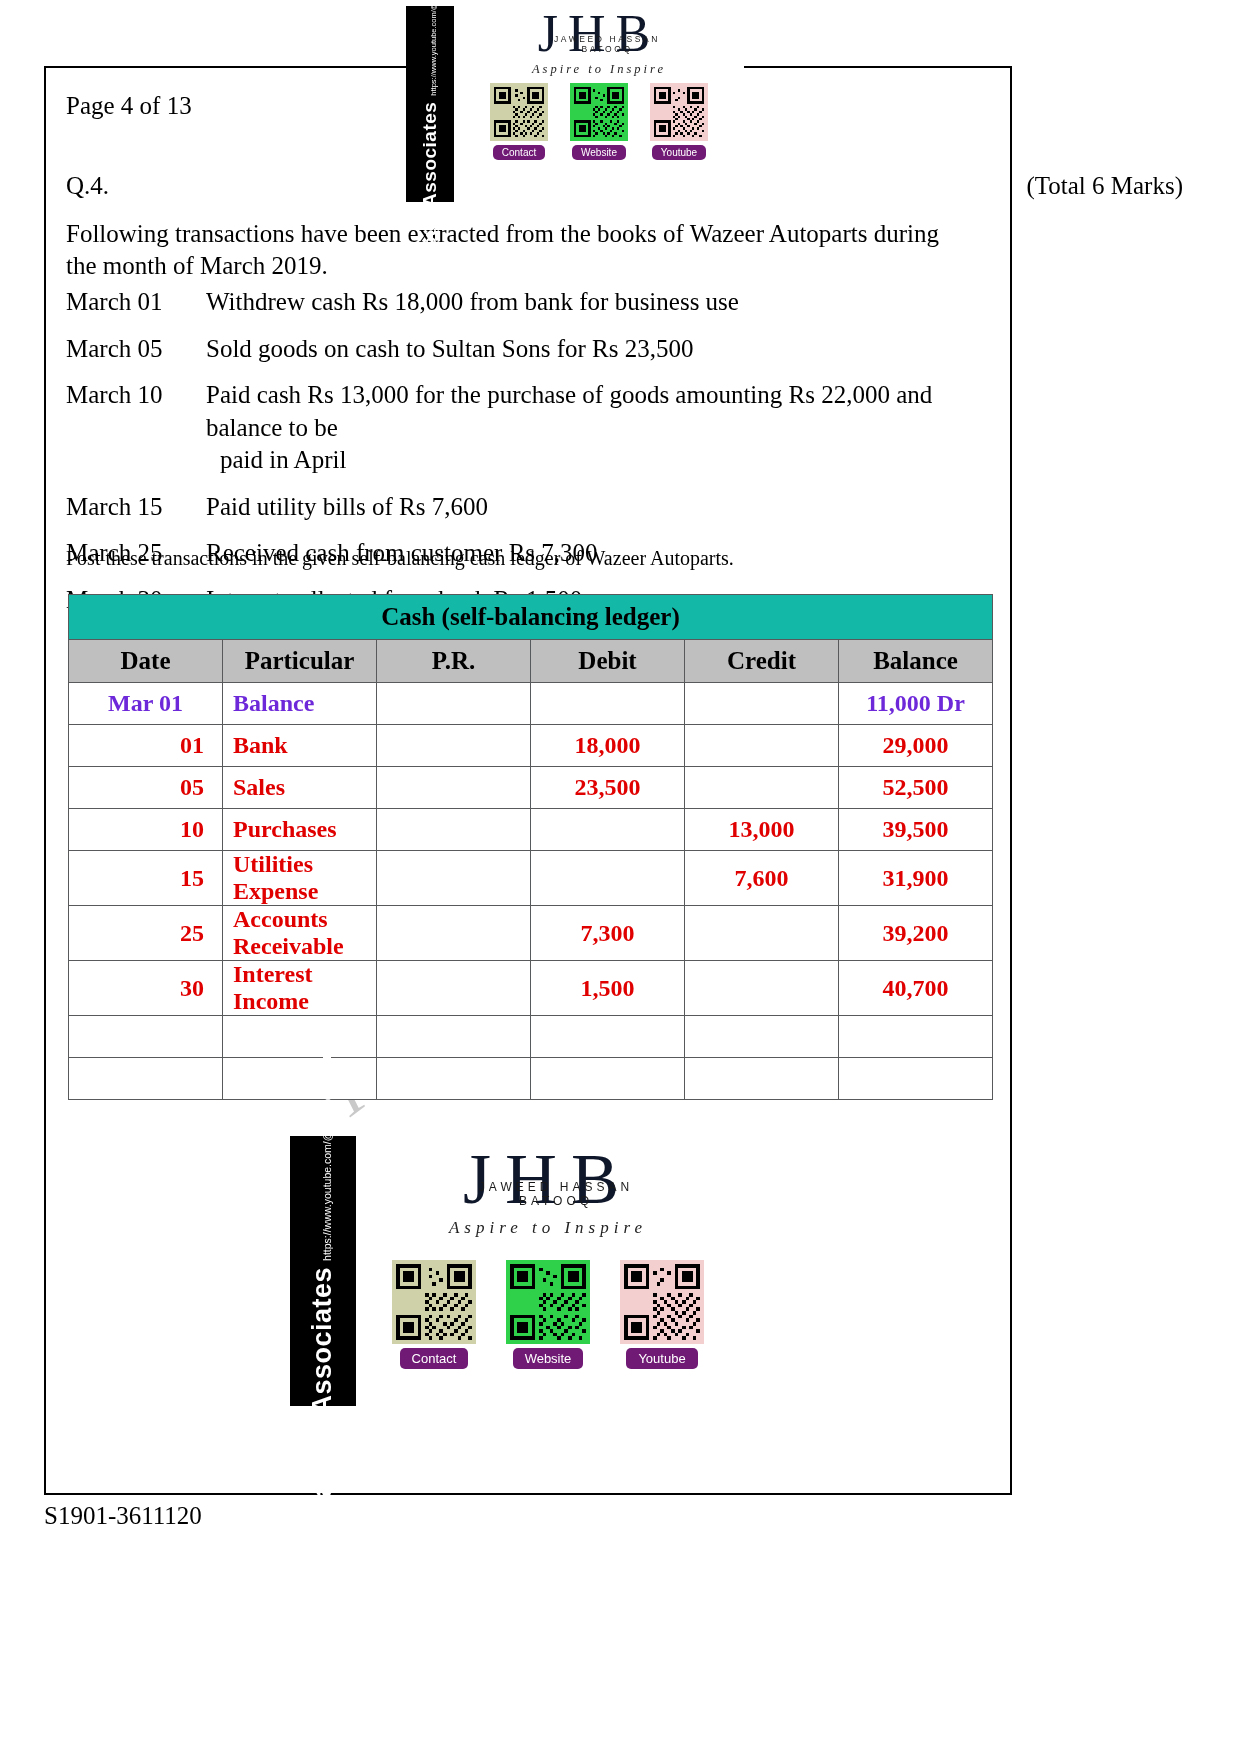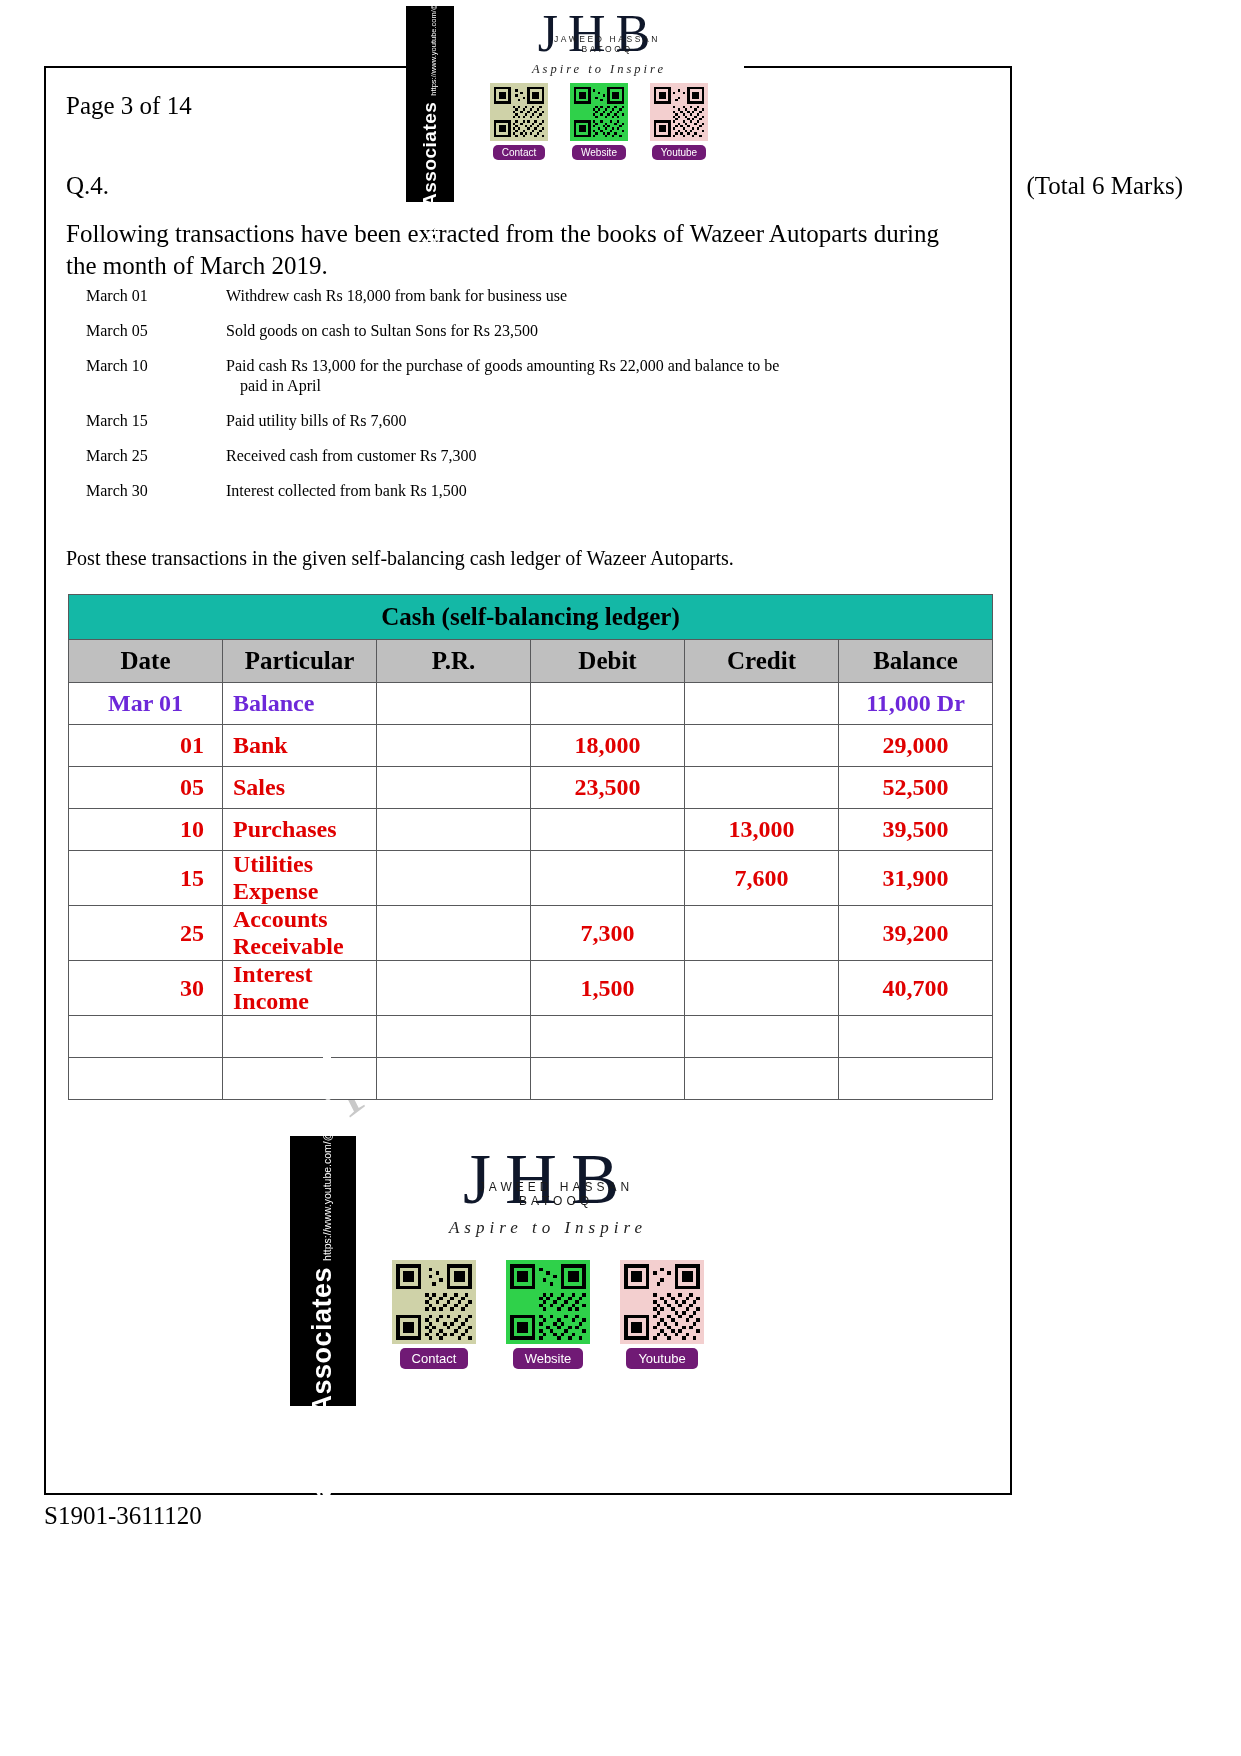--- a/index.html
+++ b/index.html
@@ -80,24 +80,23 @@
 
   
   .txn-list {
     position: absolute;
     left: 66px;
     top: 286px;
     width: 920px;
   }
   .txn-row {
     display: flex;
-    font-size: 16px;
+    font-size: 25px;
     line-height: 1.3;
     margin-bottom: 14px;
-    margin-left: 20px;
   }
   .txn-date { width: 140px; flex: 0 0 140px; }
   .txn-desc { flex: 1 1 auto; text-indent: 0; }
   .txn-desc .cont { display: block; padding-left: 14px; }
 
   .post-line {
     position: absolute;
     left: 66px;
     top: 547px;
     font-size: 20px;
@@ -312,21 +311,21 @@
 <div id="page">
 
   <div class="page-frame"></div>
 
   <div class="watermark">
     <span class="wm-line wm1">April/ May 2</span>
     <span class="wm-line wm2">for</span>
     <span class="wm-line wm3">Teaching &amp; Learning</span>
   </div>
 
-  <div class="page-no">Page 3 of 14</div>
+  <div class="page-no">Page 4 of 13</div>
   <div class="q-label">Q.4.</div>
   <div class="marks">(Total 6 Marks)</div>
   <div class="intro">Following transactions have been extracted from the books of Wazeer Autoparts during the month of March 2019.</div>
 
   <div class="txn-list">
     <div class="txn-row">
       <div class="txn-date">March 01</div>
       <div class="txn-desc">Withdrew cash Rs 18,000 from bank for business use</div>
     </div>
     <div class="txn-row">

